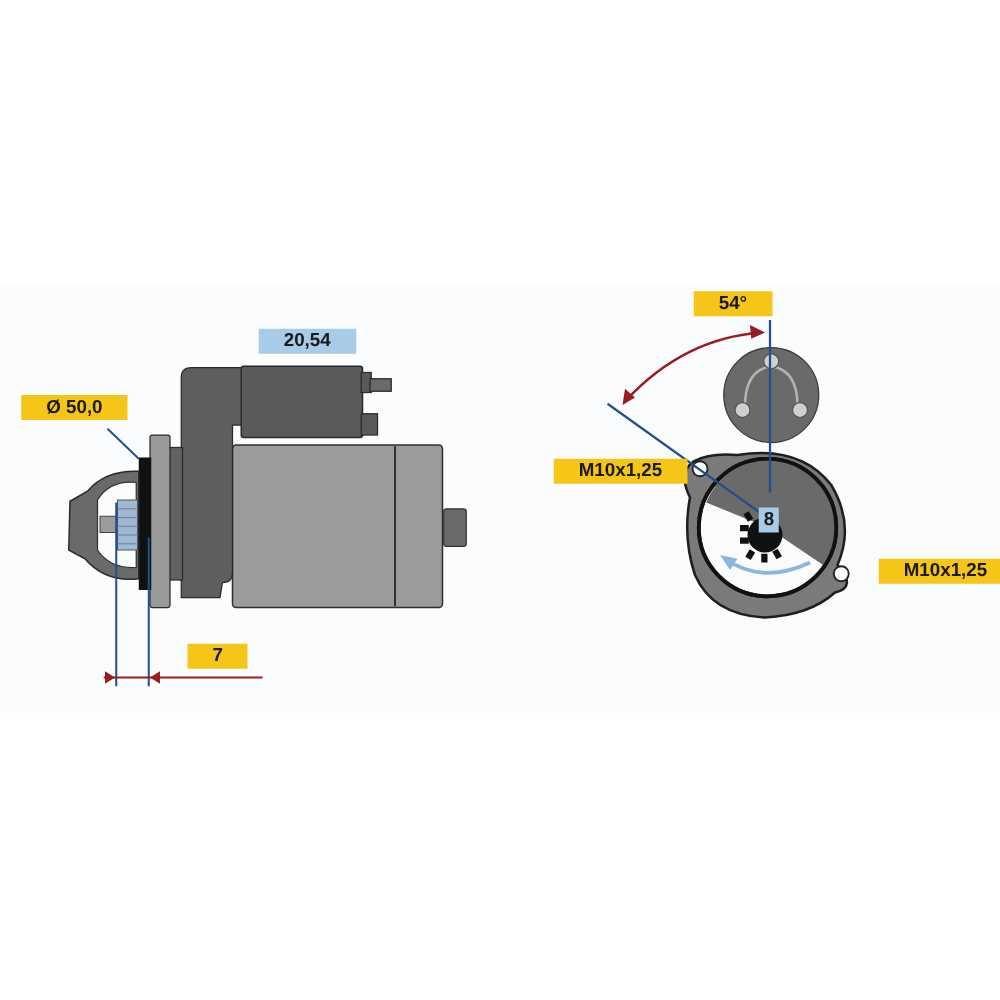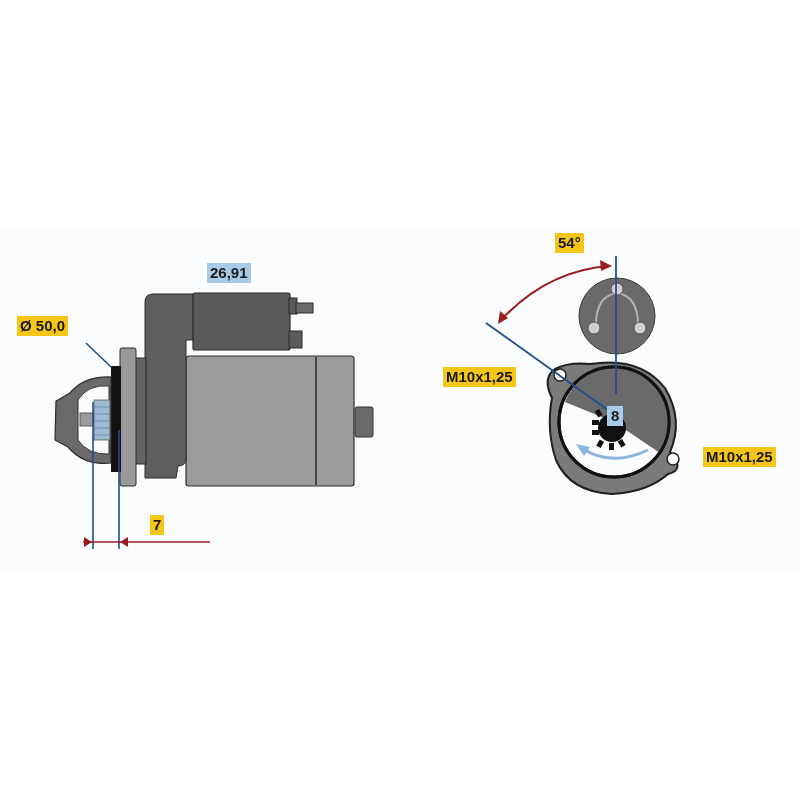--- a/index.html
+++ b/index.html
@@ -1,19 +1,19 @@
 <!DOCTYPE html>
 <html><head>
 <meta charset="utf-8">
 <style>
   html,body{margin:0;padding:0;background:#ffffff;}
   body{width:800px;height:800px;position:relative;overflow:hidden;font-family:"Liberation Sans",sans-serif;}
   .band{position:absolute;left:0;top:228px;width:800px;height:342px;background:#fbfcfd;}
   svg{position:absolute;left:0;top:0;}
-  .lbl{position:absolute;font-family:"Liberation Sans",sans-serif;font-weight:bold;font-size:15px;color:#1a1a1a;line-height:20px;padding:0 3px;height:20px;white-space:nowrap;}
+  .lbl{position:absolute;font-family:"Liberation Sans",sans-serif;font-weight:bold;font-size:15px;color:#1a1a1a;line-height:20px;padding:0 20px;height:20px;white-space:nowrap;}
   .yellow{background:#f5c518;}
   .blue{background:#a8cbe8;}
 </style>
 </head>
 <body>
 
 <div class="band"></div>
 
 <svg width="800" height="800" viewBox="0 0 800 800">
 
@@ -86,19 +86,19 @@
 
     <line x1="616" y1="256" x2="616" y2="394" stroke="#1f4f8f" stroke-width="1.8"></line>
     <line x1="486" y1="323" x2="612" y2="413" stroke="#1f4f8f" stroke-width="1.8"></line>
 
     <path d="M501 320 Q548 270 610 266" fill="none" stroke="#9a1c20" stroke-width="2"></path>
     <polygon points="612,266 600,260 601,271" fill="#9a1c20"></polygon>
     <polygon points="498,324 500,311 508,318" fill="#9a1c20"></polygon>
   </g>
 </svg>
 
-<div class="lbl blue" style="left:207px;top:263px;">26,91</div>
+<div class="lbl blue" style="left:207px;top:263px;">20,54</div>
 <div class="lbl yellow" style="left:17px;top:316px;">Ø 50,0</div>
 <div class="lbl yellow" style="left:150px;top:515px;">7</div>
 <div class="lbl yellow" style="left:555px;top:233px;">54°</div>
 <div class="lbl blue" style="left:607px;top:406px;padding:0 4px;">8</div>
 <div class="lbl yellow" style="left:443px;top:367px;">M10x1,25</div>
 <div class="lbl yellow" style="left:703px;top:447px;">M10x1,25</div>
 
 </body></html>

